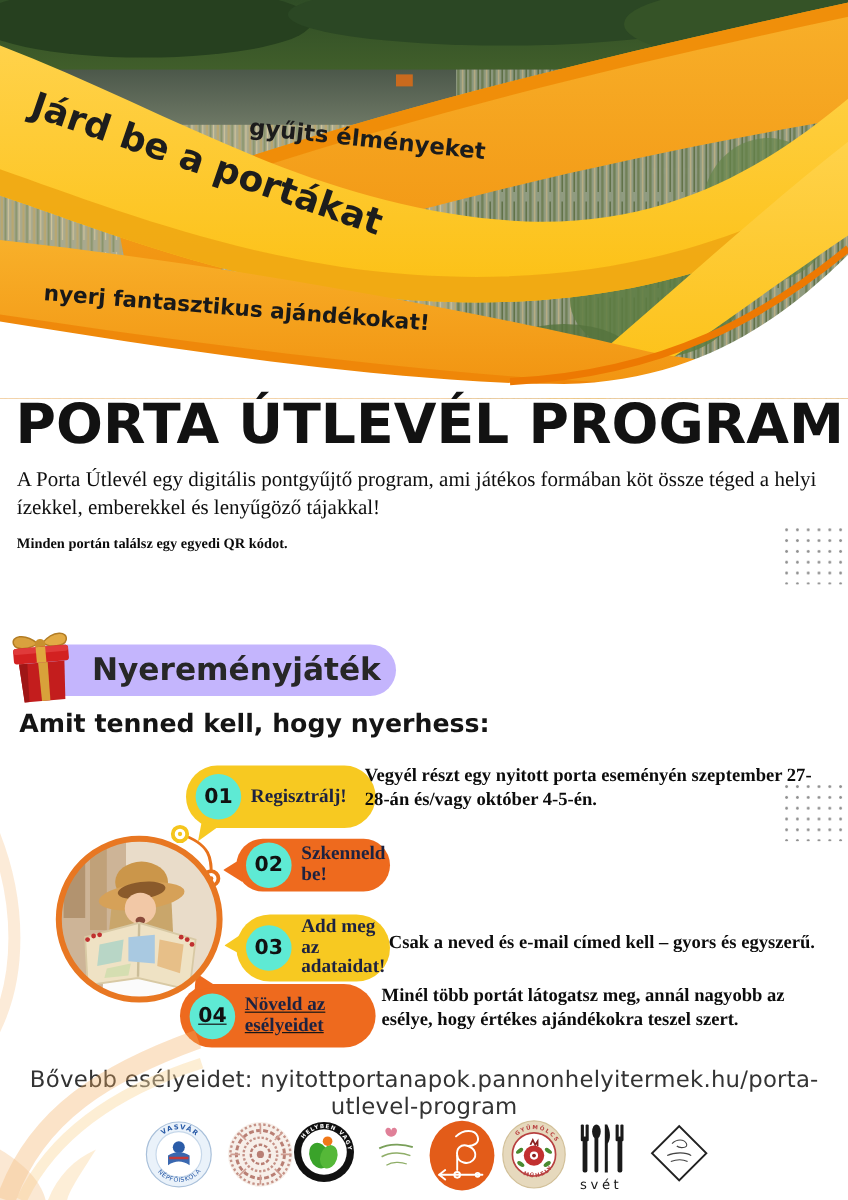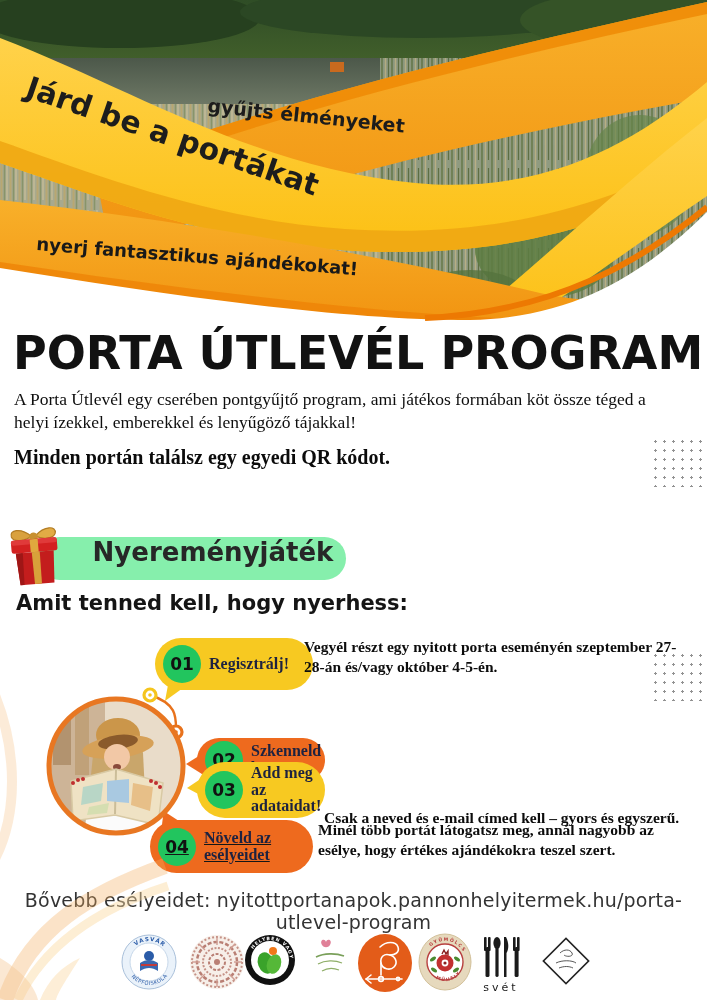--- a/index.html
+++ b/index.html
@@ -18,80 +18,80 @@
     position:absolute; left:13px; top:326px; width:681px;
     font-size:46px; font-weight:bold; letter-spacing:0px; white-space:nowrap;
     color:#121212; font-family:"DejaVu Sans", sans-serif;
   }
   .intro-p {
     position:absolute; left:14px; top:388px; width:668px;
     font-family:"Liberation Serif", serif; font-size:17.5px; line-height:1.3; color:#0e0e0e;
   }
   .qr-bold {
     position:absolute; left:14px; top:446px; width:640px;
-    font-family:"Liberation Serif", serif; font-weight:bold; font-size:20px; color:#0b0b0b;
+    font-family:"Liberation Serif", serif; font-weight:bold; font-size:12px; color:#0b0b0b;
   }
   .qr-rest {
     position:absolute; left:14px; top:469px; width:648px;
     font-family:"Liberation Serif", serif; font-size:17.5px; line-height:1.3; color:#0e0e0e;
   }
   .dots {
     position:absolute; width:52px; height:50px; opacity:.85;
     background-image:radial-gradient(#7d7d7d 1px, transparent 1.3px);
     background-size:9px 9px;
   }
   .dots-a { left:651px; top:437px; }
   .dots-b { left:651px; top:651px; }
 
   
   .prize-banner {
-    position:absolute; left:38px; top:537px; width:308px; height:43px;
-    background:#86efac; border-radius:22px;
-    display:flex; justify-content:center; padding-left:42px;
+    position:absolute; left:22px; top:537px; width:308px; height:43px;
+    background:#c4b5fd; border-radius:22px;
+    display:flex; align-items:center; justify-content:center; padding-left:42px;
   }
   .prize-banner span { font-size:26px; font-weight:bold; color:#272727; }
   .gift { position:absolute; left:3px; top:522px; }
   .subtitle {
     position:absolute; left:16px; top:591px;
     font-size:21px; font-weight:bold; color:#151515;
   }
 
   
   .pill {
     position:absolute; border-radius:29px; display:flex; align-items:center; gap:8px;
     padding:0 10px 0 8px;
   }
   .pill .num {
-    width:38px; height:38px; min-width:38px; border-radius:50%; background:#22c55e;
+    width:38px; height:38px; min-width:38px; border-radius:50%; background:#5eead4;
     display:flex; align-items:center; justify-content:center;
     font-size:17px; font-weight:bold; color:#111;
   }
   .pill .lbl {
     font-family:"Liberation Serif", serif; font-weight:bold;
     font-size:16px; line-height:1.05; color:#1d2240;
   }
   .pill-yellow { background:#F7C921; }
   .pill-orange { background:#EE6A1E; }
   .tail { position:absolute; }
   .tail-y { background:#F7C921; } .tail-o { background:#EE6A1E; }
   .t1 { width:20px; height:16px; left:10px; bottom:-11px; clip-path:polygon(0 100%, 15% 0, 100% 10%); }
   .t2 { width:16px; height:20px; left:-11px; top:16px; clip-path:polygon(0 50%, 100% 0, 100% 100%); }
   .t3 { width:15px; height:18px; left:-10px; top:16px; clip-path:polygon(0 55%, 100% 0, 100% 100%); }
   .t4 { width:20px; height:14px; left:12px; top:-9px; clip-path:polygon(8% 0, 0 100%, 100% 85%); }
   .s1 { left:155px; top:638px; width:158px; height:52px; }
-  .s2 { left:197px; top:738px; width:128px; height:44px; }
+  .s2 { left:197px; top:699px; width:128px; height:44px; }
   .s3 { left:197px; top:762px; width:128px; height:56px; }
   .s4 { left:150px; top:820px; width:163px; height:53px;text-decoration:underline; }
   .desc {
     position:absolute; font-family:"Liberation Serif", serif; font-weight:bold;
     font-size:15.5px; line-height:1.28; color:#0c0c0c;
   }
   .d1 { left:304px; top:637px; width:388px; }
   .d2 { left:327px; top:700px; width:376px; }
-  .d3 { left:324px; top:776px; width:380px;margin-top:32px; }
+  .d3 { left:324px; top:776px; width:380px; }
   .d4 { left:318px; top:820px; width:348px; }
   .traveler { position:absolute; left:45px; top:695px; }
   .connector { position:absolute; left:138px; top:684px; }
 
   
   .info-line {
     position:absolute; left:0; top:889px; width:707px; text-align:center;
     font-size:19px; font-weight:500; color:#333333; letter-spacing:0.2px;
   }
   .logos { position:absolute; left:0; top:933px; width:707px; height:64px; }
@@ -164,21 +164,21 @@
       <path d="M0,200 C200,222 400,260 540,293 C610,308 668,300 707,282 L707,332 L0,332 Z" fill="url(#org)"></path>
       <path d="M0,262 C200,292 400,316 540,320 C615,321 668,310 707,294 L707,332 L0,332 Z" fill="#ee8206" opacity="0.75"></path>
       <text transform="translate(36,250) rotate(4.5)" font-size="18" font-weight="bold" fill="#191919">nyerj fantasztikus ajándékokat!</text>
 
       <path d="M0,268 C160,294 340,320 470,320 C580,318 650,268 707,212 L707,332 L0,332 Z" fill="#ffffff"></path>
       <path d="M425,318 C555,312 640,262 707,207" fill="none" stroke="#ED7902" stroke-width="6"></path>
     </svg>
   </div>
 
   <h1 class="main-title">PORTA ÚTLEVÉL PROGRAM</h1>
-  <p class="intro-p">A Porta Útlevél egy cserében pontgyűjtő program, ami játékos formában köt össze téged a helyi ízekkel, emberekkel és lenyűgöző tájakkal!</p>
+  <p class="intro-p">A Porta Útlevél egy digitális pontgyűjtő program, ami játékos formában köt össze téged a helyi ízekkel, emberekkel és lenyűgöző tájakkal!</p>
   <p class="qr-bold">Minden portán találsz egy egyedi QR kódot.</p>
   <div class="dots dots-a"></div>
   <div class="dots dots-b"></div>
 
   <div class="prize-banner">
     <span>Nyereményjáték</span>
   </div>
   <div class="gift">
     <svg width="64" height="66" viewBox="0 0 64 66">
       <g transform="rotate(-5 32 33)">

